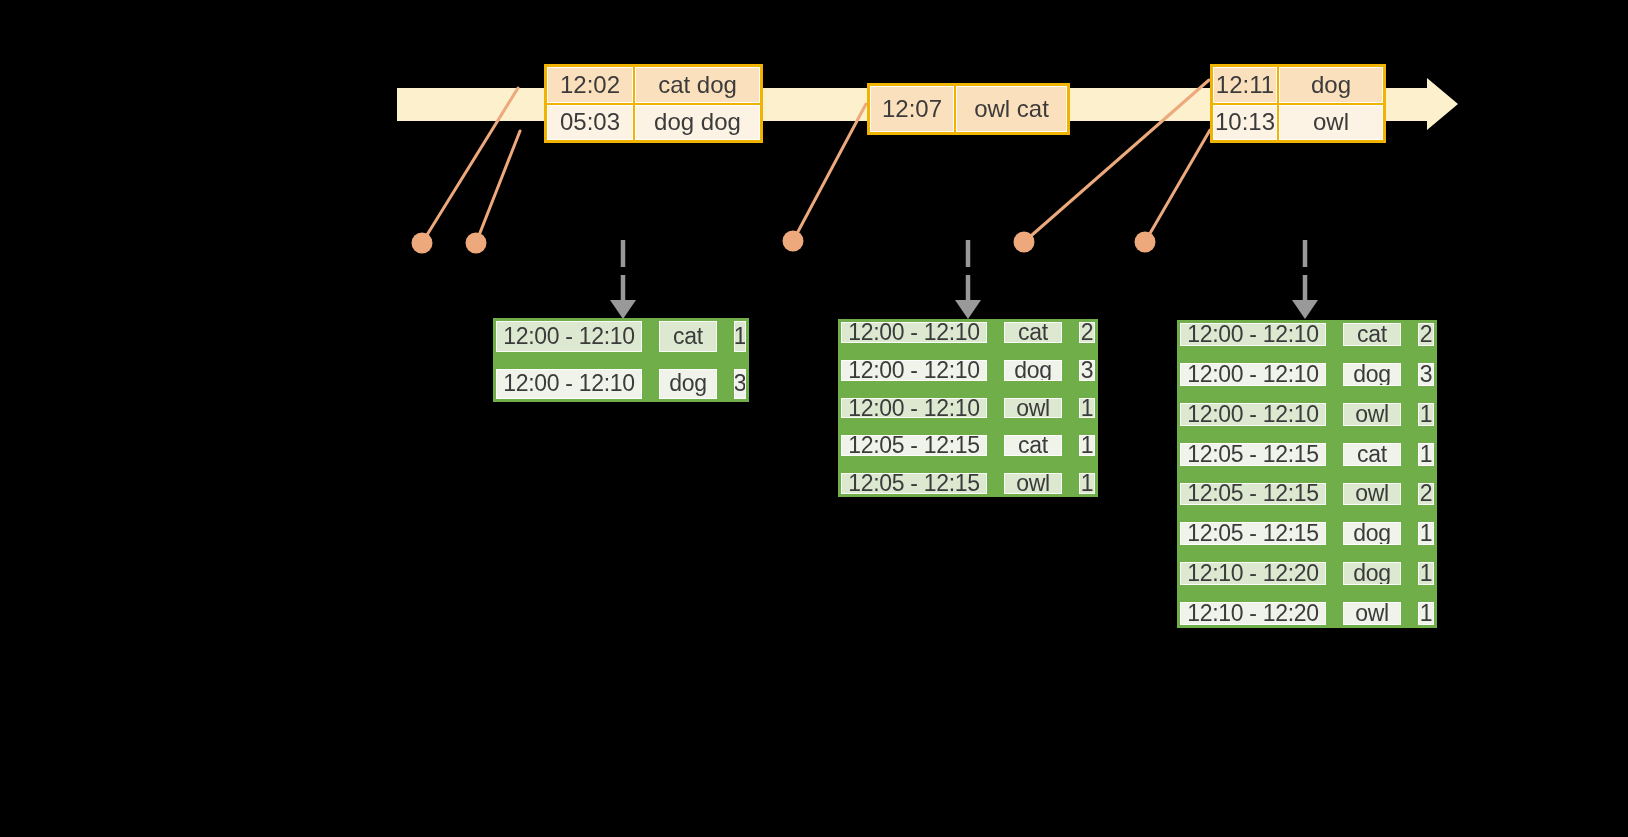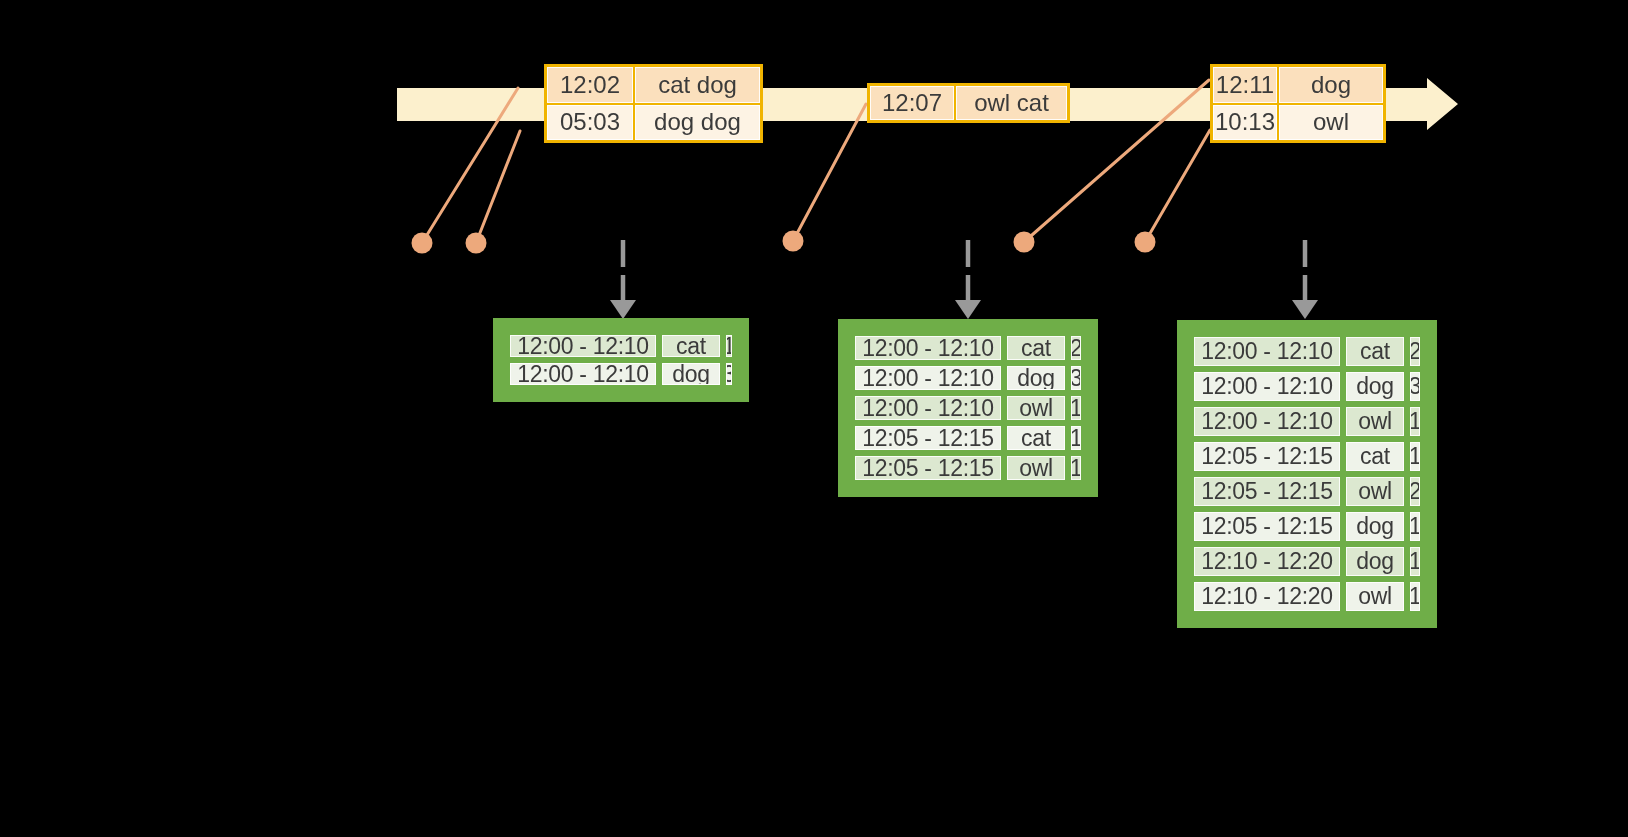--- a/index.html
+++ b/index.html
@@ -28,39 +28,39 @@
     white-space:nowrap;
     overflow:hidden;
   }
   .etable .even{background:var(--event_row_a,#fbe0bd);}
   .etable .odd{background:var(--event_row_b,#fdf3e4);}
   
   .gtable{
     position:absolute;
     display:grid;
     box-sizing:border-box;
-    padding:17px;
-    gap:6px;
+    padding:3px;
+    gap:17px;
     grid-template-columns:146px 58px 1fr;
     background:var(--result_border,#6fae48);
   }
   .gtable .cell{
     border:1px solid rgba(255,255,255,.85);
     display:flex;align-items:center;justify-content:center;
     color:var(--text,#3b3b3b);
     font-size:23px;
     letter-spacing:-0.3px;
     white-space:nowrap;
     overflow:hidden;
   }
   .gtable .even{background:var(--result_row_a,#dce8d0);}
   .gtable .odd{background:var(--result_row_b,#eff3ea);}
 
   #et0{left:520px;top:64px;width:219px;height:79px;grid-template-columns:86px 1fr;grid-auto-rows:1fr;margin-left:24px;}
-  #et1{left:867px;top:83px;width:203px;height:40px;grid-template-columns:84px 1fr;grid-auto-rows:1fr;}
+  #et1{left:867px;top:83px;width:203px;height:52px;grid-template-columns:84px 1fr;grid-auto-rows:1fr;}
   #et2{left:1210px;top:64px;width:176px;height:79px;grid-template-columns:64px 1fr;grid-auto-rows:1fr;}
 
   #gt0{left:493px;top:318px;width:256px;height:84px;grid-auto-rows:1fr;}
   #gt1{left:838px;top:319px;width:260px;height:178px;grid-auto-rows:1fr;}
   #gt2{left:1177px;top:320px;width:260px;height:308px;grid-auto-rows:1fr;}
 </style>
 </head>
 <body>
 
 <div class="stage">

